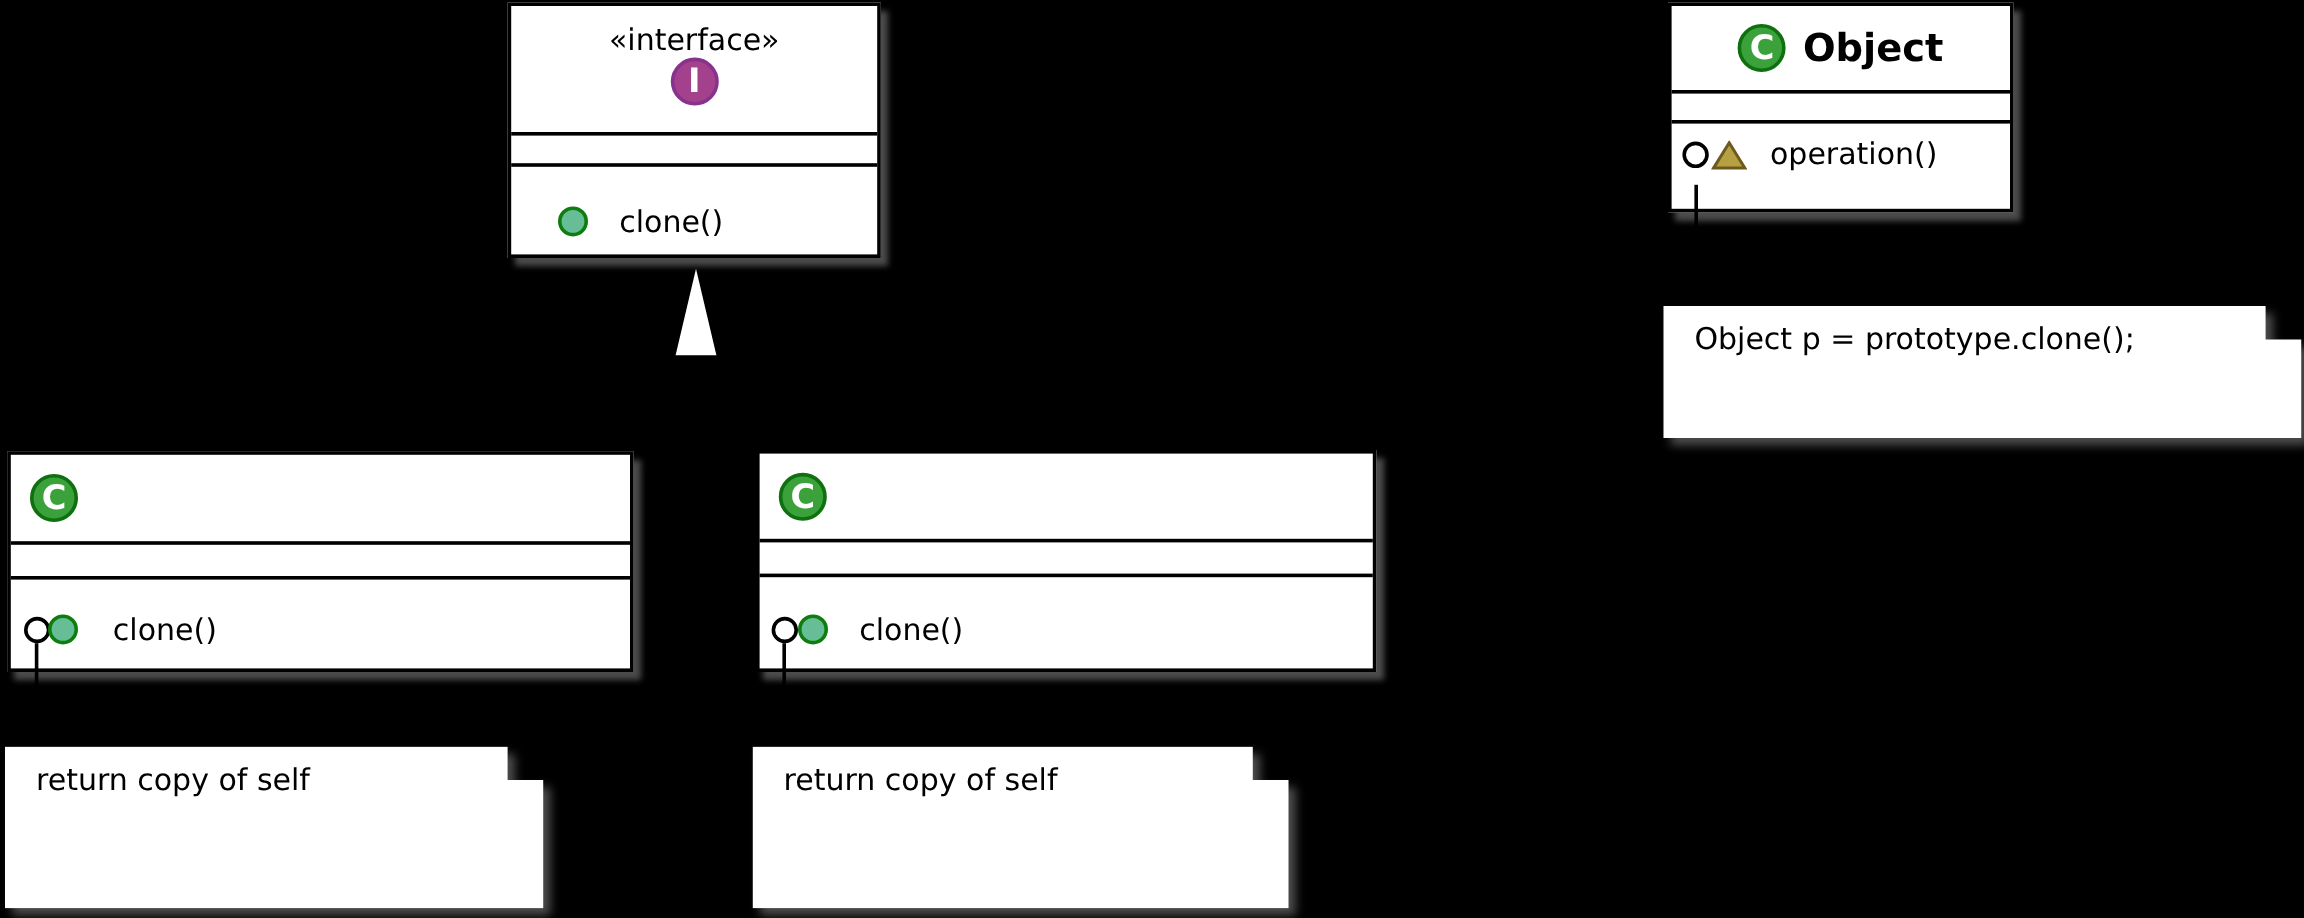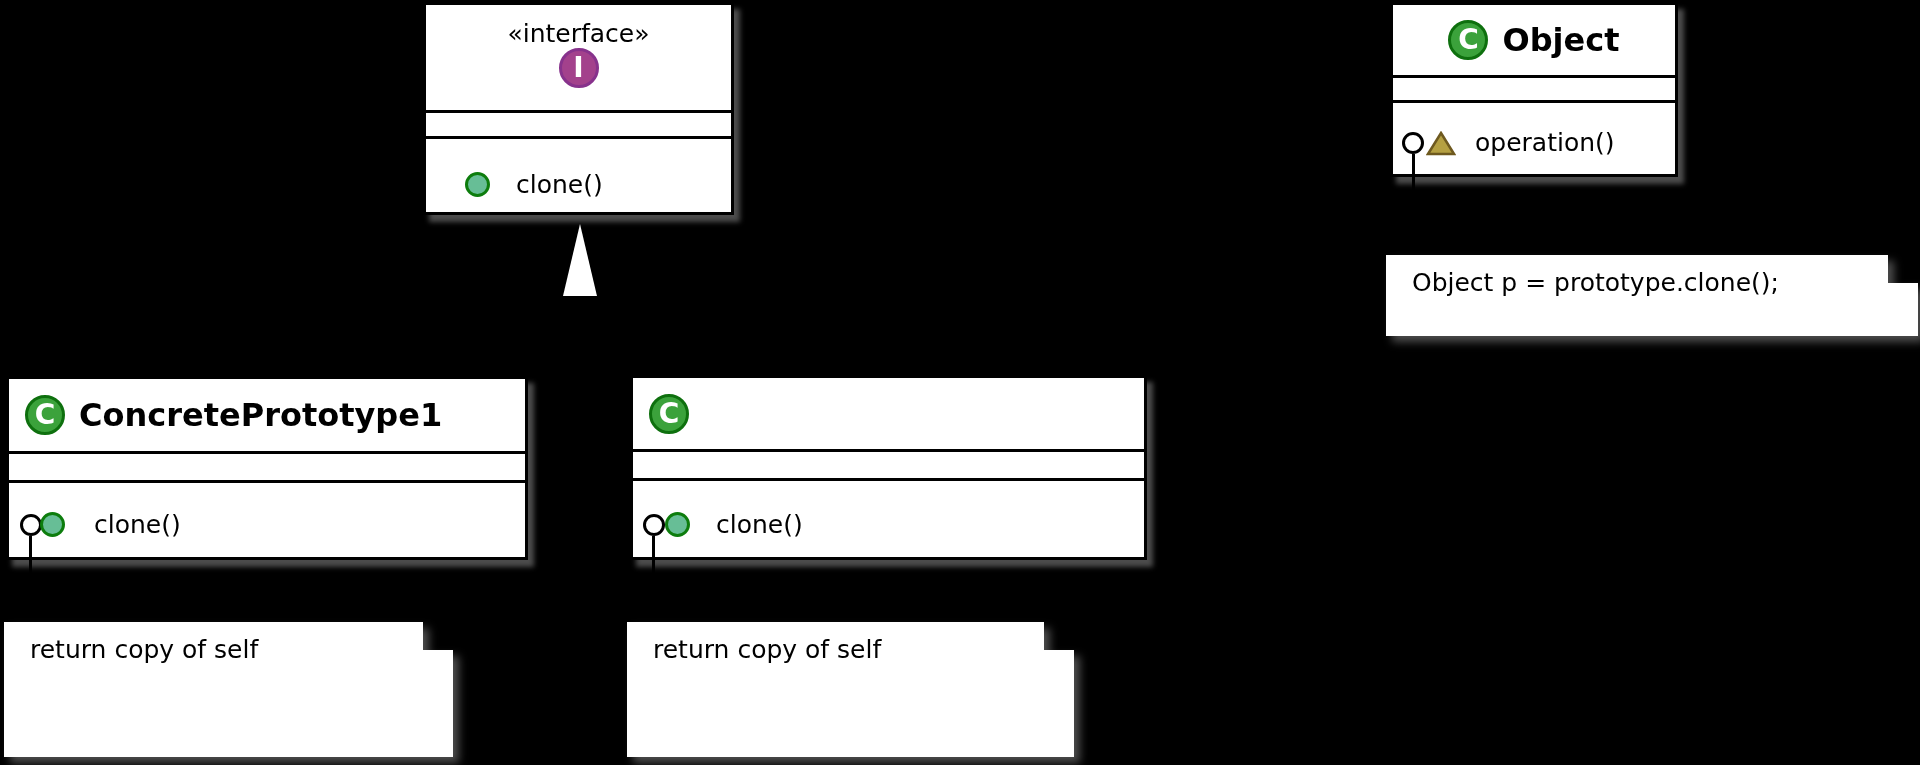--- a/index.html
+++ b/index.html
@@ -44,21 +44,21 @@
   #cls-prototype .compartment-title { height:105px; display:flex; flex-direction:column; align-items:center; padding-top:14px; }
   #cls-prototype .compartment-fields { height:29px; }
   #cls-prototype .m-row { top:24px; }
   #cls-prototype .m-pub { left:39px; }
   #cls-prototype .m-label { left:90px; }
 
   #cls-client { left:1390px; top:2px; width:288px; height:175px; }
   #cls-client .compartment-title { height:70px; }
   #cls-client .title-row { height:100%; justify-content:center; }
   #cls-client .compartment-fields { height:28px; }
-  #cls-client .m-row { top:18px; }
+  #cls-client .m-row { top:4px; }
   #cls-client .m-anchor { left:9px; }
   #cls-client .m-tri { left:33px; }
   #cls-client .m-label { left:82px; }
 
   #cls-cp1 { left:6px; top:376px; width:522px; height:184px; }
   #cls-cp1 .compartment-title { height:72px; }
   #cls-cp1 .title-row { height:100%; padding-left:16px; }
   #cls-cp1 .compartment-fields { height:32px; }
   #cls-cp1 .m-row { top:20px; }
   #cls-cp1 .m-anchor { left:11px; }
@@ -87,21 +87,21 @@
     border-bottom:72px solid #fff;
   }
 
   
   .note-wrap { position:absolute; filter:drop-shadow(6px 6px 4px rgba(140,140,140,.55)); }
   .note {
     width:100%; height:100%; background:#fff;
     clip-path:polygon(0 0, calc(100% - 30px) 0, calc(100% - 30px) 28px, 100% 28px, 100% 100%, 0 100%);
     padding:13px 20px 0 26px; font-size:25px;
   }
-  #note-client { left:1386px; top:255px; width:532px; height:81px;border-radius:29px; }
+  #note-client { left:1386px; top:255px; width:532px; height:110px;border-radius:29px; }
   #note-cp1    { left:4px;    top:622px; width:449px; height:135px; }
   #note-cp2    { left:627px;  top:622px; width:447px; height:135px; }
 </style>
 </head>
 <body>
 
 <div id="canvas">
 
   <div class="uml-class" id="cls-prototype">
     <div class="compartment-title">
@@ -135,21 +135,20 @@
         </svg>
         <div class="m-label">operation()</div>
       </div>
     </div>
   </div>
 
   <div class="uml-class" id="cls-cp1">
     <div class="compartment-title">
       <div class="title-row">
         <div class="spot" style="background: rgb(59, 162, 59); border-color: rgb(14, 112, 14);">C</div>
-        <div class="class-name">ConcretePrototype1</div>
       </div>
     </div>
     <div class="compartment-fields"></div>
     <div class="compartment-methods">
       <div class="m-row">
         <div class="m-anchor"></div>
         <div class="m-pub" style="background: rgb(103, 190, 150); border-color: rgb(13, 125, 13);"></div>
         <div class="m-label">clone()</div>
       </div>
     </div>

